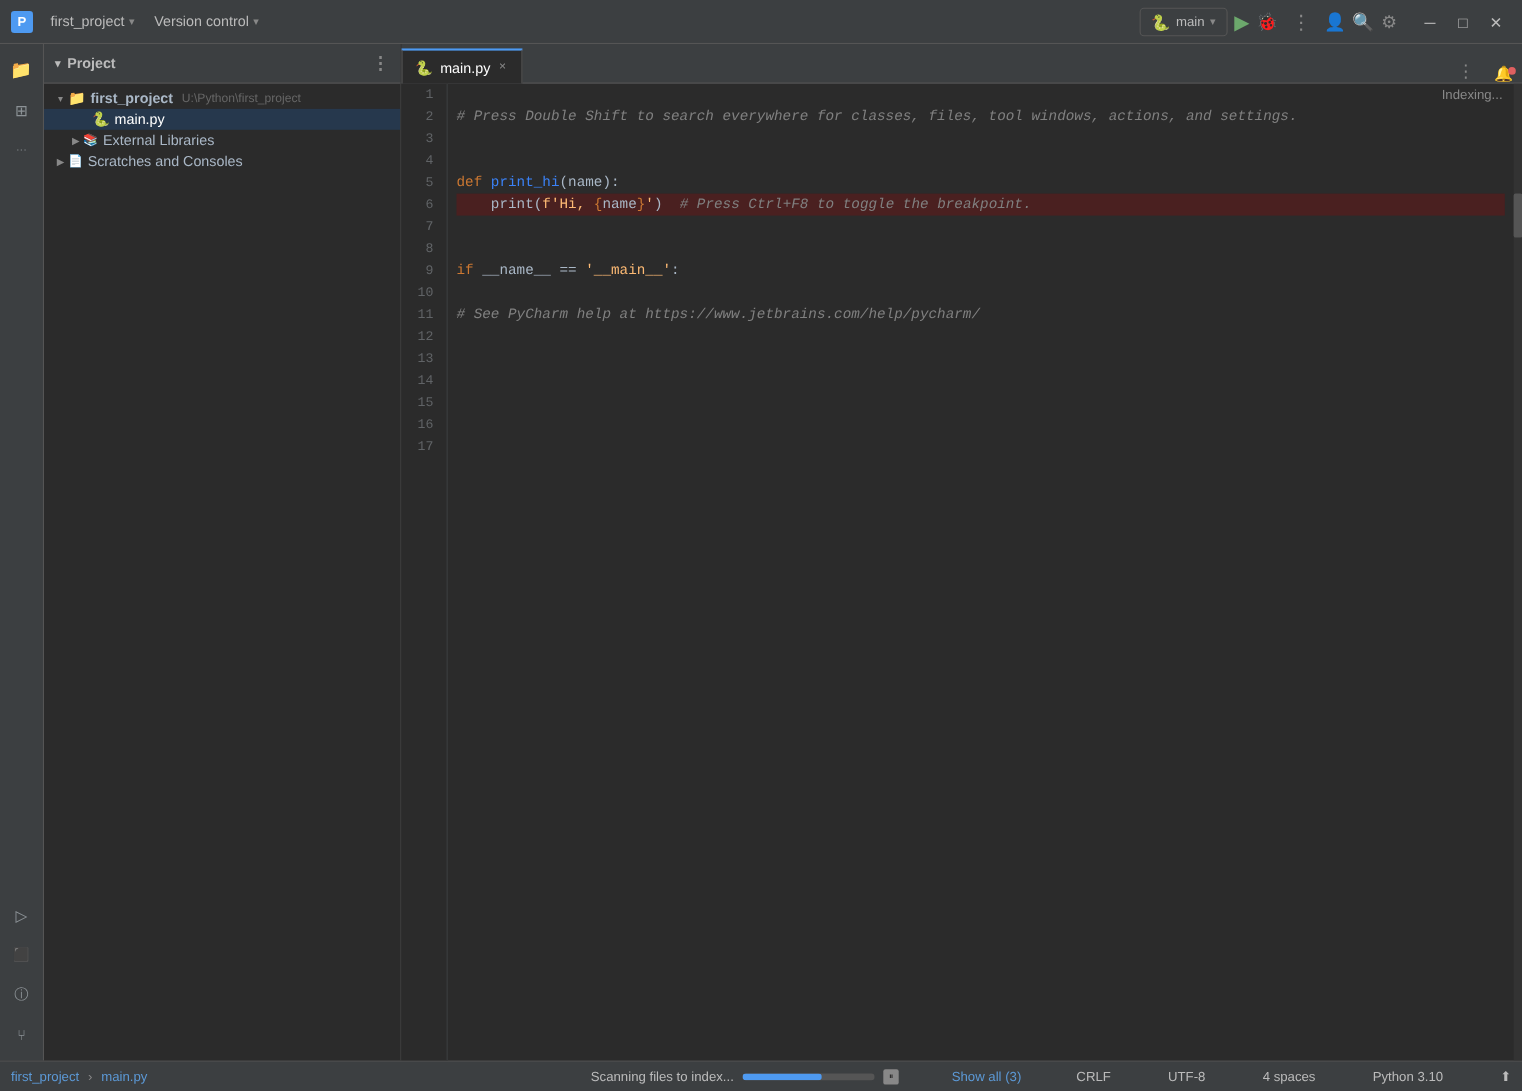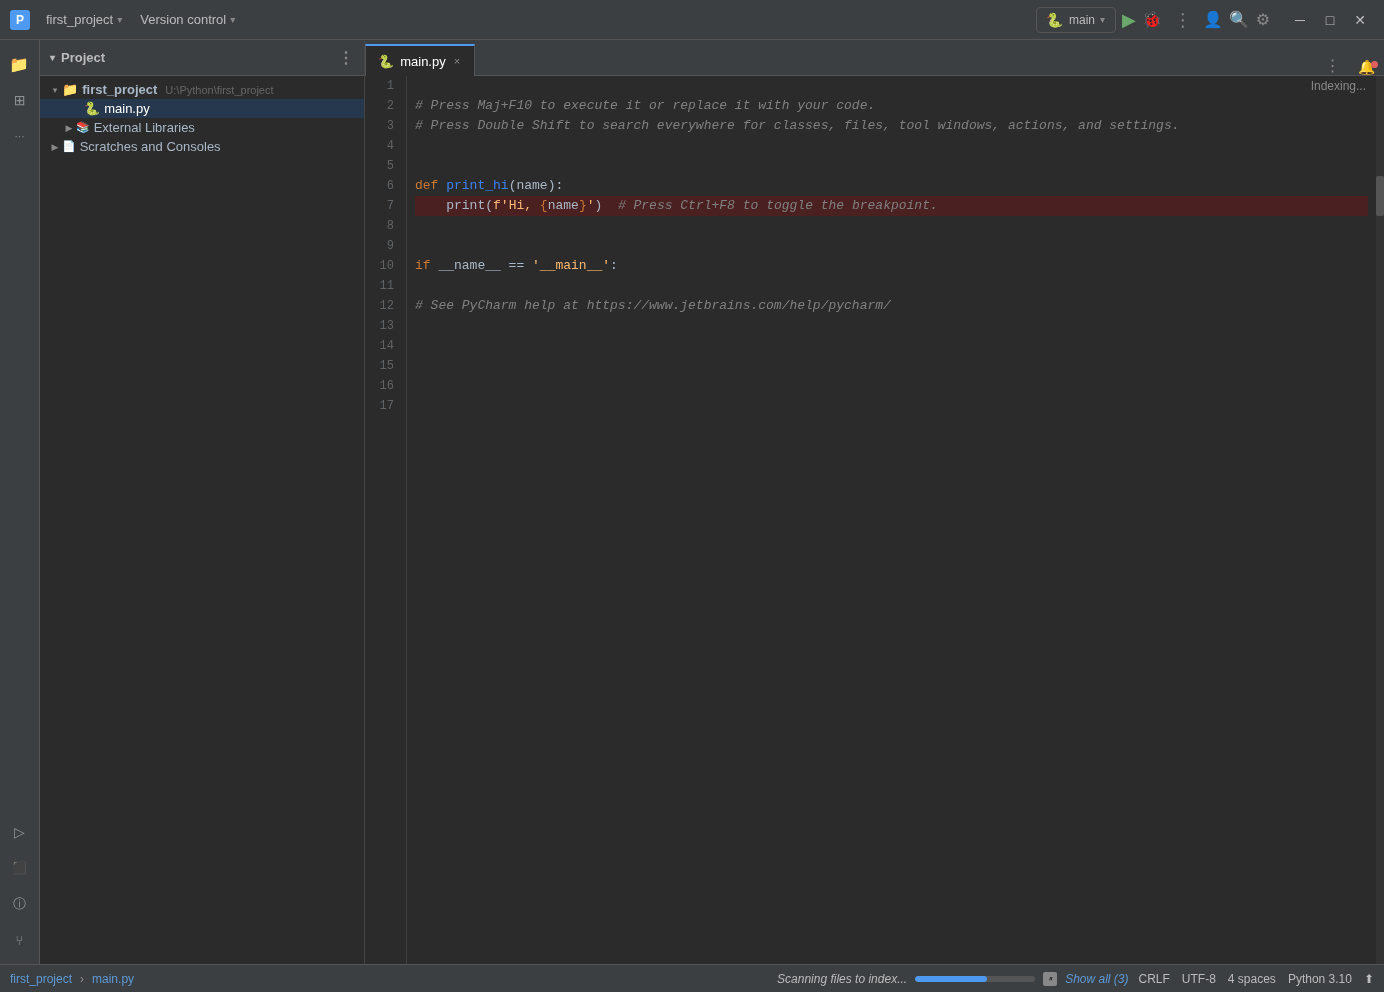--- a/index.html
+++ b/index.html
@@ -274,38 +274,38 @@
     }
     .status-left { display: flex; align-items: center; gap: 8px; }
     .status-project-link {
       color: #5c99d6;
       cursor: pointer;
     }
     .status-arrow { color: #888; }
     .status-file-link { color: #5c99d6; cursor: pointer; }
     .status-spacer { flex: 1; }
     .status-indexing {
-      display: flex; align-items: center; gap: 8px; font-style: italic;
+      display: flex; align-items: center; gap: 8px;
     }
     .progress-bar-bg {
       width: 120px; height: 6px;
       background: #555; border-radius: 3px; overflow: hidden;
     }
     .progress-bar-fill {
       height: 100%; background: #4e9af1; border-radius: 3px;
       width: 60%;
     }
     .pause-btn {
       width: 14px; height: 14px;
       background: #888; border-radius: 2px;
       display: flex; align-items: center; justify-content: center;
       cursor: pointer; font-size: 8px; color: #2b2b2b;
     }
     .status-right { display: flex; align-items: center; gap: 12px; }
-    .status-item { color: #bbb; cursor: pointer; font-size: 12px; }
+    .status-item { color: #bbb; cursor: pointer; font-size: 12px; margin-left: 40px; }
 
     
     .indexing-label {
       position: absolute;
       top: 0; right: 10px;
       font-size: 12px; color: #888;
       font-family: 'Segoe UI', Arial, sans-serif;
     }
 
     
@@ -463,21 +463,20 @@
         <span class="line-num">13</span>
         <span class="line-num">14</span>
         <span class="line-num">15</span>
         <span class="line-num">16</span>
         <span class="line-num">17</span>
       </div>
       <div id="code-content" style="position:relative;">
         <span class="indexing-label">Indexing...</span>
 
         <div class="code-line"> </div>
-        <div class="code-line"><span class="comment"># Press Maj+F10 to execute it or replace it with your code.</span></div>
         <div class="code-line"><span class="comment"># Press Double Shift to search everywhere for classes, files, tool windows, actions, and settings.</span></div>
         <div class="code-line"> </div>
         <div class="code-line"> </div>
         <div class="code-line"><span class="kw">def </span><span class="fn">print_hi</span><span class="plain">(</span><span class="param">name</span><span class="plain">):</span></div>
         <div class="code-line breakpoint-line">    <span class="plain">print(</span><span class="str">f'Hi, </span><span class="fstring-bracket">{</span><span class="plain">name</span><span class="fstring-bracket">}</span><span class="str">'</span><span class="plain">)  </span><span class="comment"># Press Ctrl+F8 to toggle the breakpoint.</span></div>
         <div class="code-line"> </div>
         <div class="code-line"> </div>
         <div class="code-line"><span class="kw">if </span><span class="plain">__name__ == </span><span class="str">'__main__'</span><span class="plain">:</span></div>
         <div class="code-line"> </div>
         <div class="code-line"><span class="comment"># See PyCharm help at https://www.jetbrains.com/help/pycharm/</span></div>

